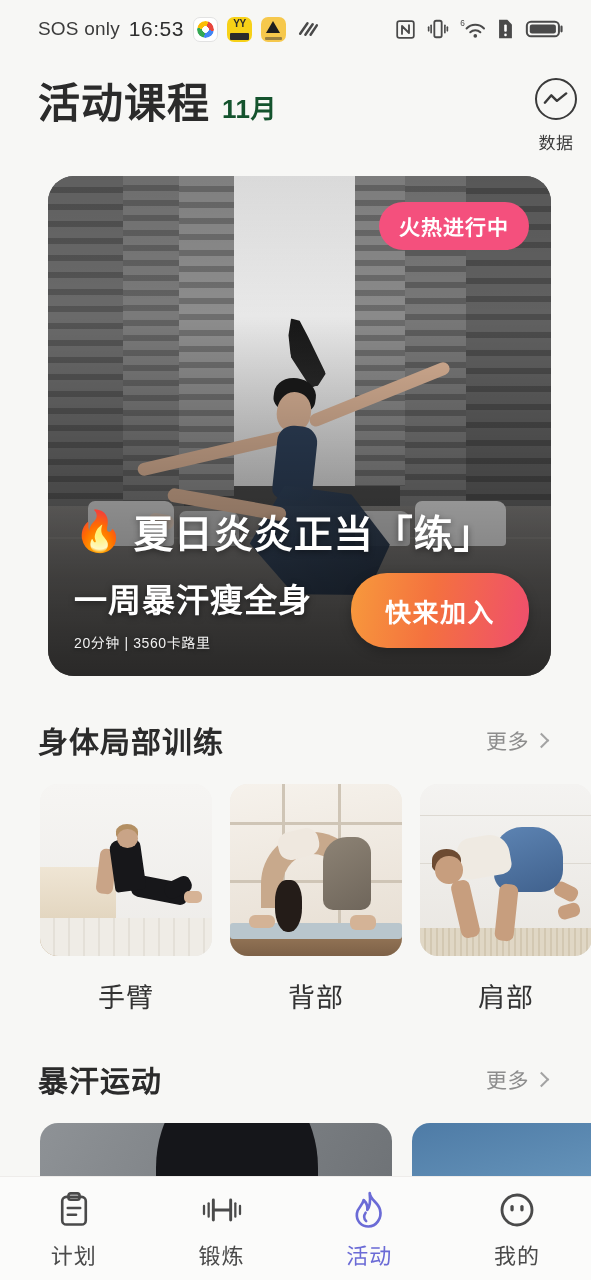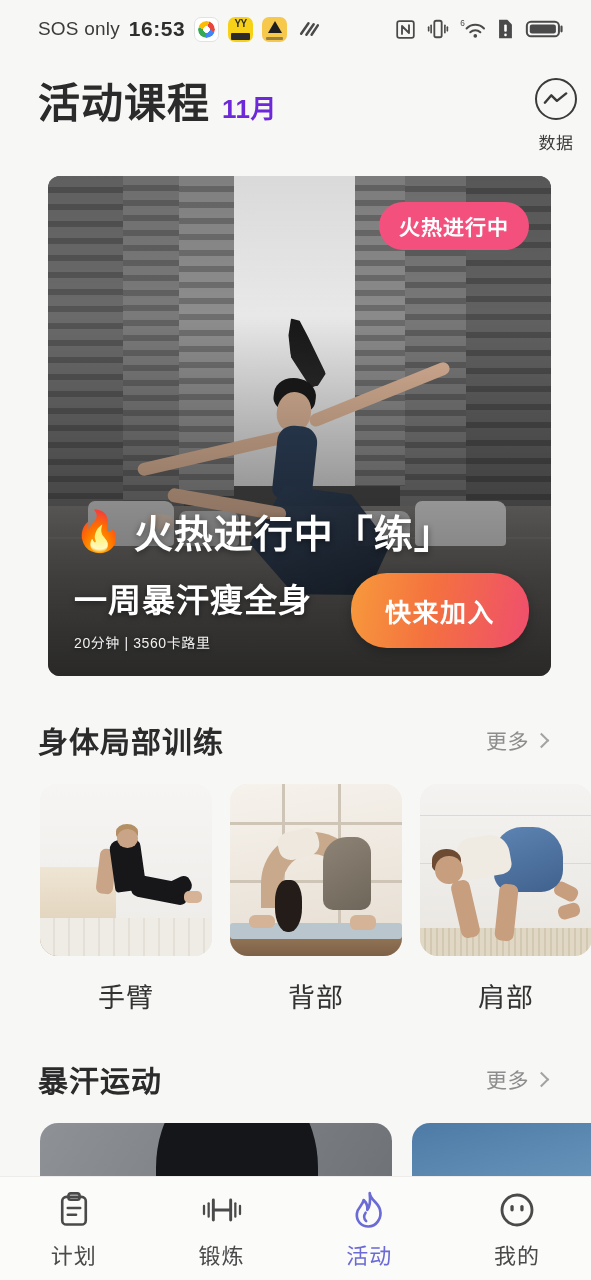--- a/index.html
+++ b/index.html
@@ -12,21 +12,21 @@
   }
   .phone { position:relative; width:591px; height:1280px; background:#f7f7f5; overflow:hidden; }
 
   
   .statusbar {
     height:58px; display:flex; align-items:center;
     justify-content:space-between; padding:0 26px 0 38px;
   }
   .sb-left { display:flex; align-items:center; gap:9px; }
   .sb-carrier { font-size:19px; color:#3b3b3b; letter-spacing:.2px; }
-  .sb-time { font-size:21px; color:#2e2e2e; letter-spacing:.5px; font-weight:700; }
+  .sb-time { font-size:21px; color:#2e2e2e; letter-spacing:.5px; font-weight:400; }
   .sb-appicon { width:25px; height:25px; border-radius:7px; display:block; position:relative; overflow:hidden; }
   .ai-lens { background:#ffffff; border:1px solid #e2e2e2; }
   .ai-lens::before{
     content:""; position:absolute; inset:3px;
     background:
       conic-gradient(from 20deg, #e8453c 0deg 80deg, #4285f4 80deg 170deg, #34a853 170deg 260deg, #fbbc05 260deg 360deg);
     border-radius:50%;
     -webkit-mask: radial-gradient(circle at 50% 50%, transparent 26%, #000 28%);
             mask: radial-gradient(circle at 50% 50%, transparent 26%, #000 28%);
   }
@@ -39,30 +39,30 @@
     border-left:7px solid transparent; border-right:7px solid transparent; border-bottom:12px solid #1e1e1e; }
   .ai-tri::after{ content:""; position:absolute; bottom:2px; left:4px; right:4px; height:3px; background:#9a8040; border-radius:1px;}
   .sb-wave { width:27px; height:25px; color:#4a4a4a; }
   .sb-right { display:flex; align-items:center; gap:11px; }
   .sb-right svg { display:block; }
 
   
   .header { padding:18px 14px 6px 38px; display:flex; align-items:flex-start; justify-content:space-between; }
   .title-wrap { display:flex; align-items:baseline; gap:12px; padding-top:6px; }
   .page-title { font-size:42px; font-weight:bold; color:#2b2b2b; letter-spacing:1px; line-height:1.05; }
-  .page-month { font-size:26px; font-weight:bold; color:#6d28d9; letter-spacing:.5px; }
+  .page-month { font-size:26px; font-weight:bold; color:#14532d; letter-spacing:.5px; }
   .data-btn { display:flex; flex-direction:column; align-items:center; gap:9px; padding-top:2px; }
   .data-circle { width:42px; height:42px; border:2px solid #3a3a3a; border-radius:50%;
     display:flex; align-items:center; justify-content:center; }
   .data-label { font-size:17px; color:#3a3a3a; letter-spacing:.5px; }
 
   
   .hero {
     position:relative; margin:16px 40px 0 48px; height:500px;
-    border-radius:12px; overflow:hidden; background:#4a4a4a;
+    border-radius:26px; overflow:hidden; background:#4a4a4a;
   }
   .hero-photo { position:absolute; inset:0; }
   
   .sky { position:absolute; left:36%; right:36%; top:0; height:62%;
     background:linear-gradient(#f2f2f2,#dcdcdc); }
   .bld { position:absolute; background:#5e5e5e; }
   .bld.l1 { left:0; top:0; width:16%; height:78%;
     background:repeating-linear-gradient(#6a6a6a 0 11px,#545454 11px 17px); }
   .bld.l2 { left:15%; top:0; width:12%; height:70%;
     background:repeating-linear-gradient(#7a7a7a 0 9px,#616161 9px 15px); }
@@ -323,21 +323,21 @@
         <div class="d-shoe"></div>
       </div>
     </div>
     <div class="hero-shade"></div>
 
     <div class="hot-badge">火热进行中</div>
 
     <div class="hero-body">
       <div class="hero-title-row">
         <span class="flame-emoji">🔥</span>
-        <span class="hero-title">火热进行中「练」</span>
+        <span class="hero-title">夏日炎炎正当「练」</span>
       </div>
       <div class="hero-row2">
         <div>
           <div class="hero-sub">一周暴汗瘦全身</div>
           <div class="hero-meta">20分钟 | 3560卡路里</div>
         </div>
         <button class="join-btn">快来加入</button>
       </div>
     </div>
   </div>

